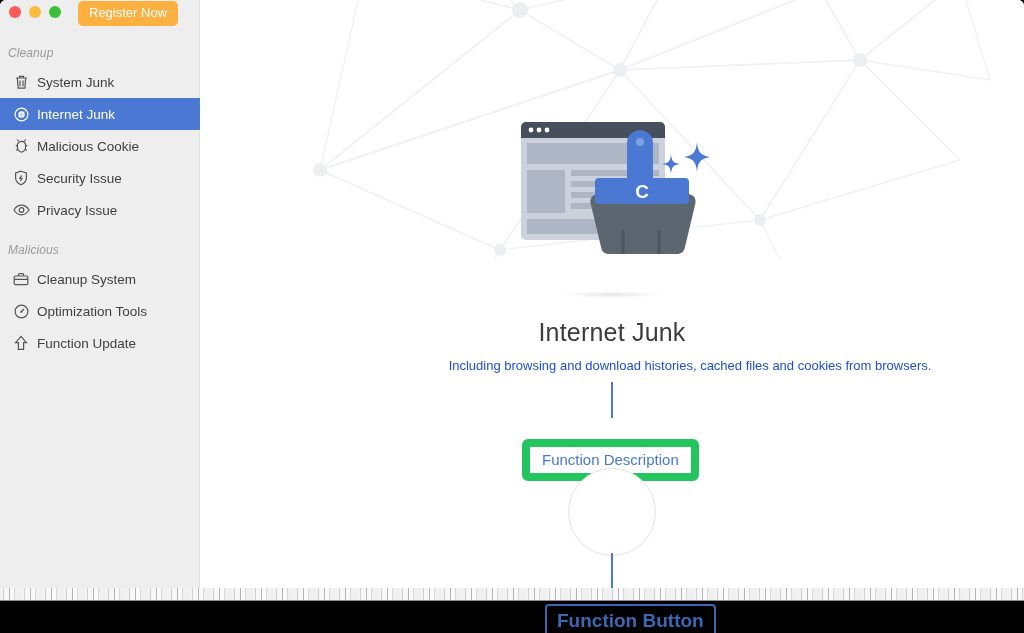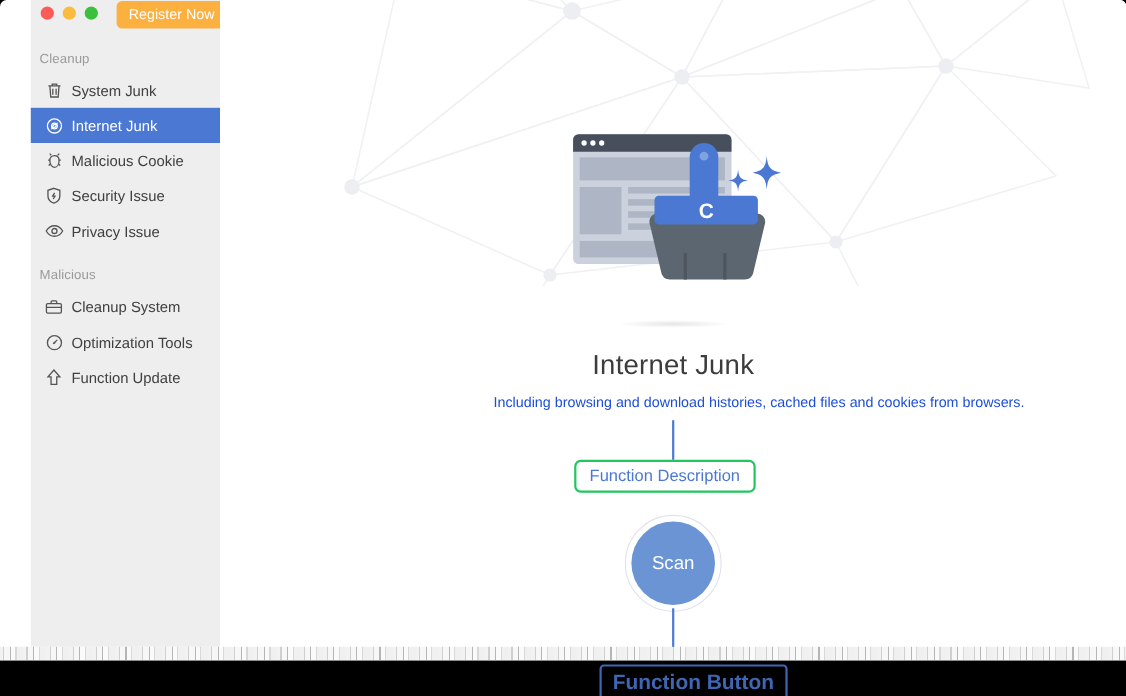--- a/index.html
+++ b/index.html
@@ -24,21 +24,20 @@
     border-top-left-radius:6px;
     border-top-right-radius:6px;
   }
 
   
   .sidebar {
     position:absolute; left:0; top:0;
     width:200px; height:588px;
     background:#eeeeee;
     border-right:1px solid #e0e0e0;
-    margin-left:28px;
   }
   .traffic {
     position:absolute; left:9px; top:6px;
     display:flex; gap:8px; align-items:center;
   }
   .light { width:12px; height:12px; border-radius:50%; display:block; }
   .light.red    { background:#fc5b57; }
   .light.yellow { background:#f9bc40; }
   .light.green  { background:#3ac03a; }
 
@@ -53,20 +52,21 @@
     cursor:pointer;
     font-family:"Liberation Sans", sans-serif;
     white-space:nowrap;
     line-height:14px;
   }
 
   .group-title {
     position:absolute; left:8px;
     font-size:12px; color:#9a9a9a;
     letter-spacing:0.1px;
+    font-style:italic;
   }
   .nav-list { position:absolute; left:0; width:200px; }
 
   .nav-item {
     position:relative;
     height:32px;
     display:flex; align-items:center;
     padding-left:12px;
     cursor:pointer;
     color:#404040;
@@ -126,28 +126,29 @@
   
   .connector {
     position:absolute;
     width:2px; background:#4a78d2;
   }
   .conn-1 { left:411px; top:382px; height:36px; }
   .conn-2 { left:411px; top:553px; height:48px; }
 
   .callout {
     position:absolute;
-    border:2px solid #22c55e;
+    border:8px solid #22c55e;
     border-radius:6px;
     background:#ffffff;
     color:#4a78d2;
     font-size:15px;
     padding:4px 12px 5px 12px;
     white-space:nowrap;
     text-align:center;
+    margin-top:21px;
   }
   .callout-desc { left:322px; top:418px; }
 
   
   .scan-wrap {
     position:absolute; left:50%; top:468px;
     transform:translateX(-50%);
     width:88px; height:88px;
   }
   .scan-ring {
@@ -375,21 +376,20 @@
       <div class="shadow-ellipse"></div>
 
       <div class="title">Internet Junk</div>
       <div class="subtitle">Including browsing and download histories, cached files and cookies from browsers.</div>
 
       <div class="connector conn-1"></div>
       <div class="callout callout-desc">Function Description</div>
 
       <div class="scan-wrap">
         <div class="scan-ring"></div>
-        <button class="scan-btn">Scan</button>
       </div>
 
       <div class="connector conn-2"></div>
     </div>
 
     <div class="noise-strip"></div>
   </div>
 
   <div class="bottom-black"></div>
 

